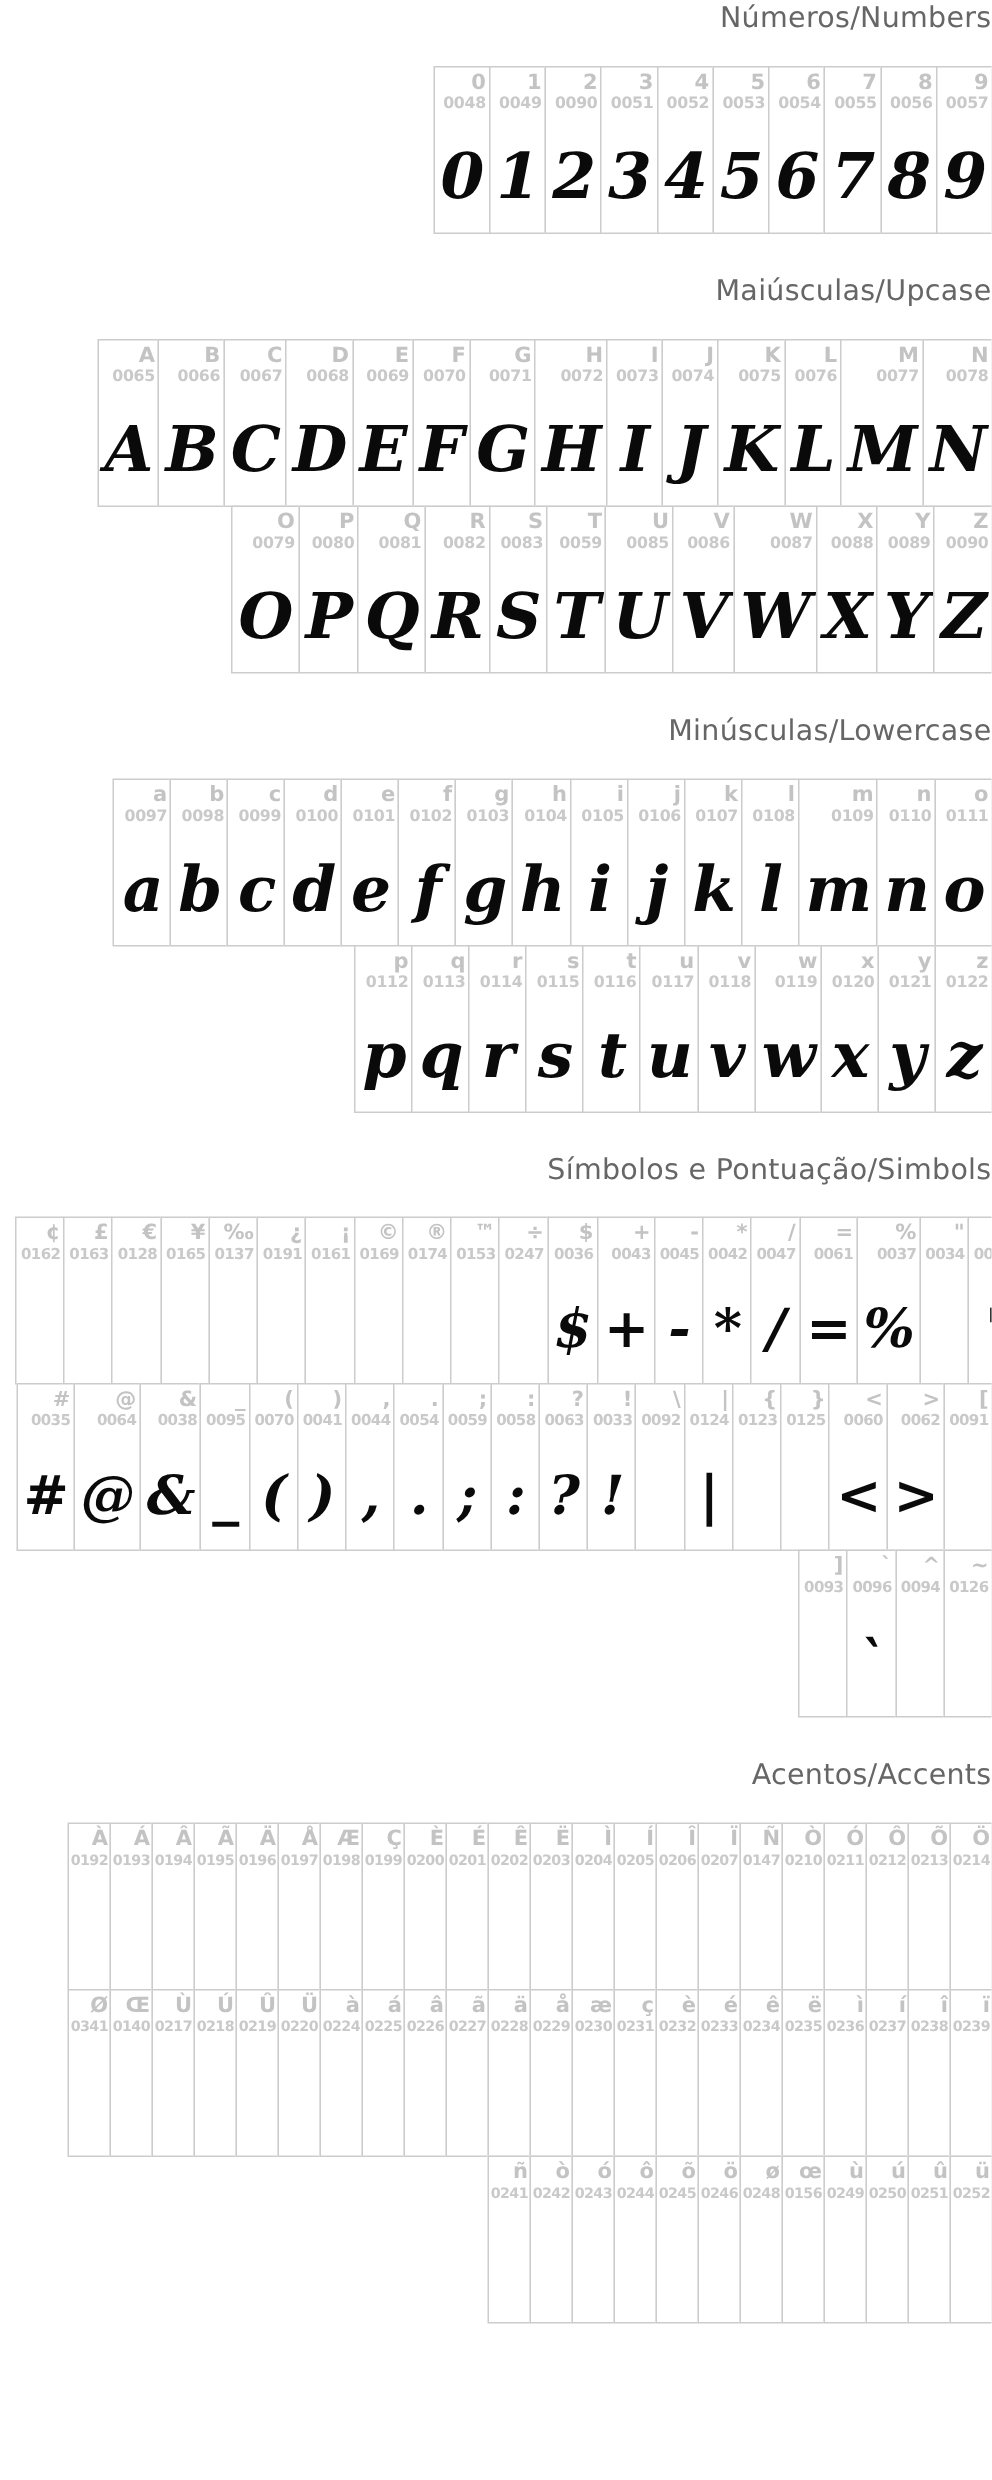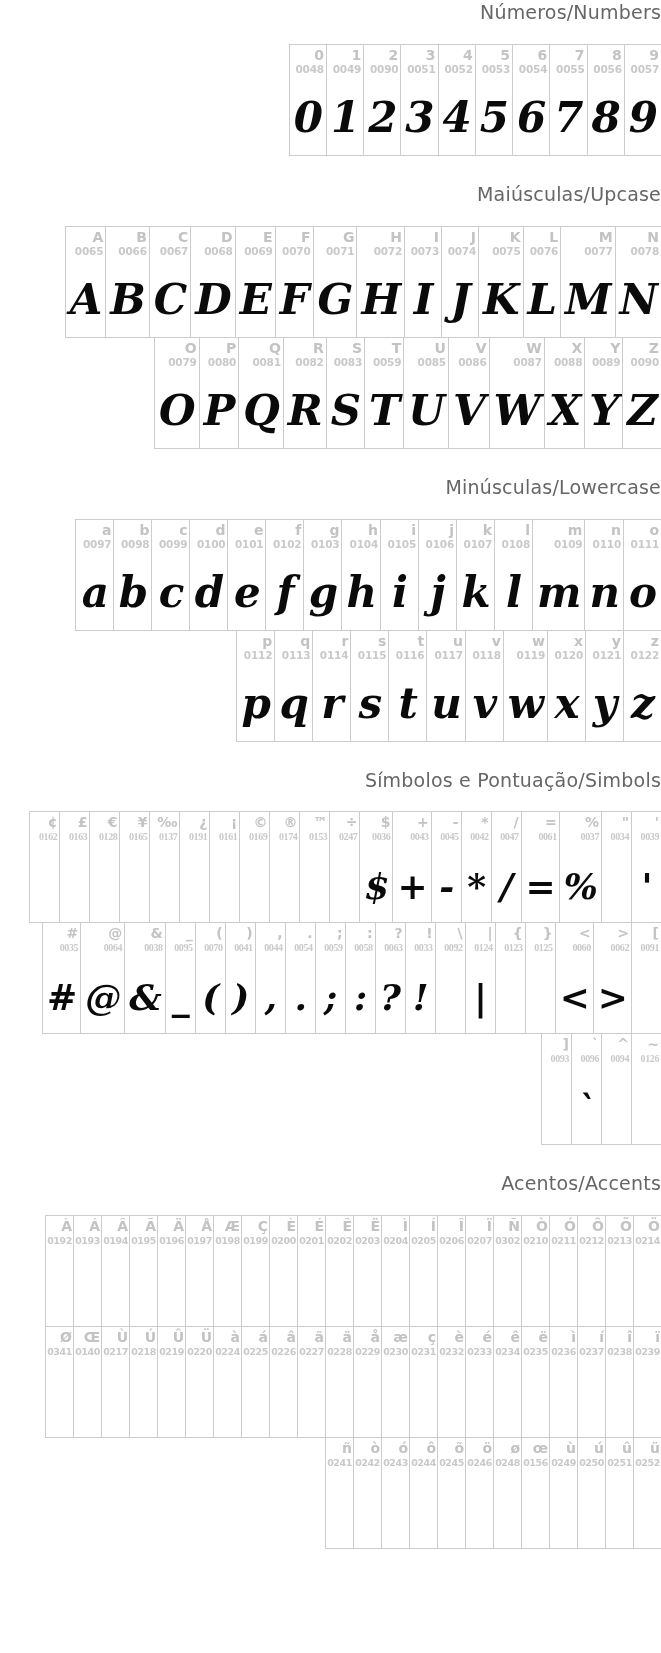--- a/index.html
+++ b/index.html
@@ -41,21 +41,21 @@
     flex:1;display:flex;align-items:center;justify-content:center;
     font:italic 700 42px/1 "DejaVu Serif",serif;
     color:var(--glyph-color);
     padding:6px 1px 0;
   }
   
   .sec-numbers   .cell{min-width:37px;}
   .sec-uppercase .cell{min-width:38px;}
   .sec-lowercase .cell{min-width:39px;}
   .sec-symbols   .cell{min-width:31px;}
-  .sec-symbols   .code{font-size:10px;letter-spacing:-.4px;font-family:Liberation Serif, serif;}
+  .sec-symbols   .code{font-size:10px;letter-spacing:-.4px;}
   .sec-symbols   .glyph{font-size:36px;}
   .sec-accents   .cell{min-width:29px;padding-left:1px;padding-right:1px;}
   .sec-accents   .code{font-size:9.5px;letter-spacing:-.4px;}
 </style>
 </head>
 <body>
 
 <div id="page">
     <section class="sec sec-numbers">
       <h2 class="sec-title">Números/Numbers</h2>
@@ -567,21 +567,21 @@
           </div><div class="cell">
             <span class="char">Î</span>
             <span class="code">0206</span>
             <div class="glyph"></div>
           </div><div class="cell">
             <span class="char">Ï</span>
             <span class="code">0207</span>
             <div class="glyph"></div>
           </div><div class="cell">
             <span class="char">Ñ</span>
-            <span class="code">0302</span>
+            <span class="code">0147</span>
             <div class="glyph"></div>
           </div><div class="cell">
             <span class="char">Ò</span>
             <span class="code">0210</span>
             <div class="glyph"></div>
           </div><div class="cell">
             <span class="char">Ó</span>
             <span class="code">0211</span>
             <div class="glyph"></div>
           </div><div class="cell">

